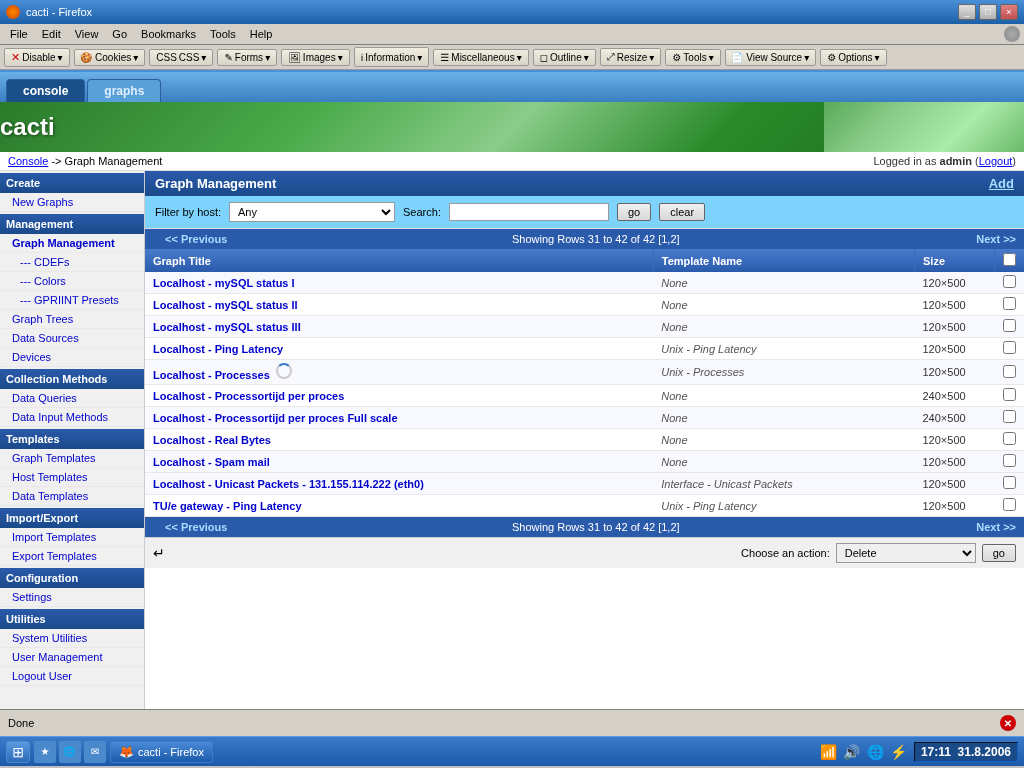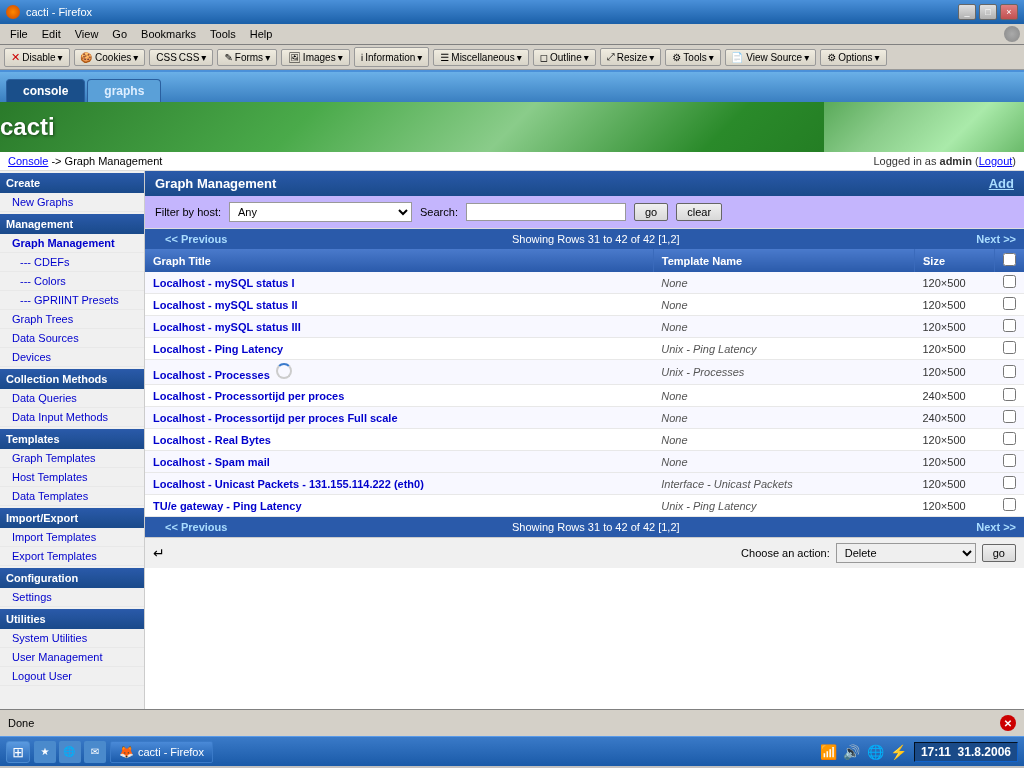--- a/index.html
+++ b/index.html
@@ -173,30 +173,30 @@
       font-weight: bold;
     }
     .panel-add { color: #aaddff; text-decoration: underline; cursor: pointer; }
 
     
     .filter-bar {
       padding: 6px 10px;
       display: flex;
       align-items: center;
       gap: 8px;
-      background: #c4b5fd;
+      background: #7dd3fc;
       border-bottom: 1px solid #ddd;
     }
     .filter-bar label { font-size: 11px; }
     .filter-bar select {
       padding: 2px 4px;
       font-size: 11px;
       border: 1px solid #999;
       background: white;
-      width: 183px;
+      width: 166px;
     }
     .filter-bar input[type=text] {
       padding: 2px 4px;
       font-size: 11px;
       border: 1px solid #999;
       width: 160px;
     }
     .btn-go, .btn-clear {
       padding: 2px 10px;
       font-size: 11px;

